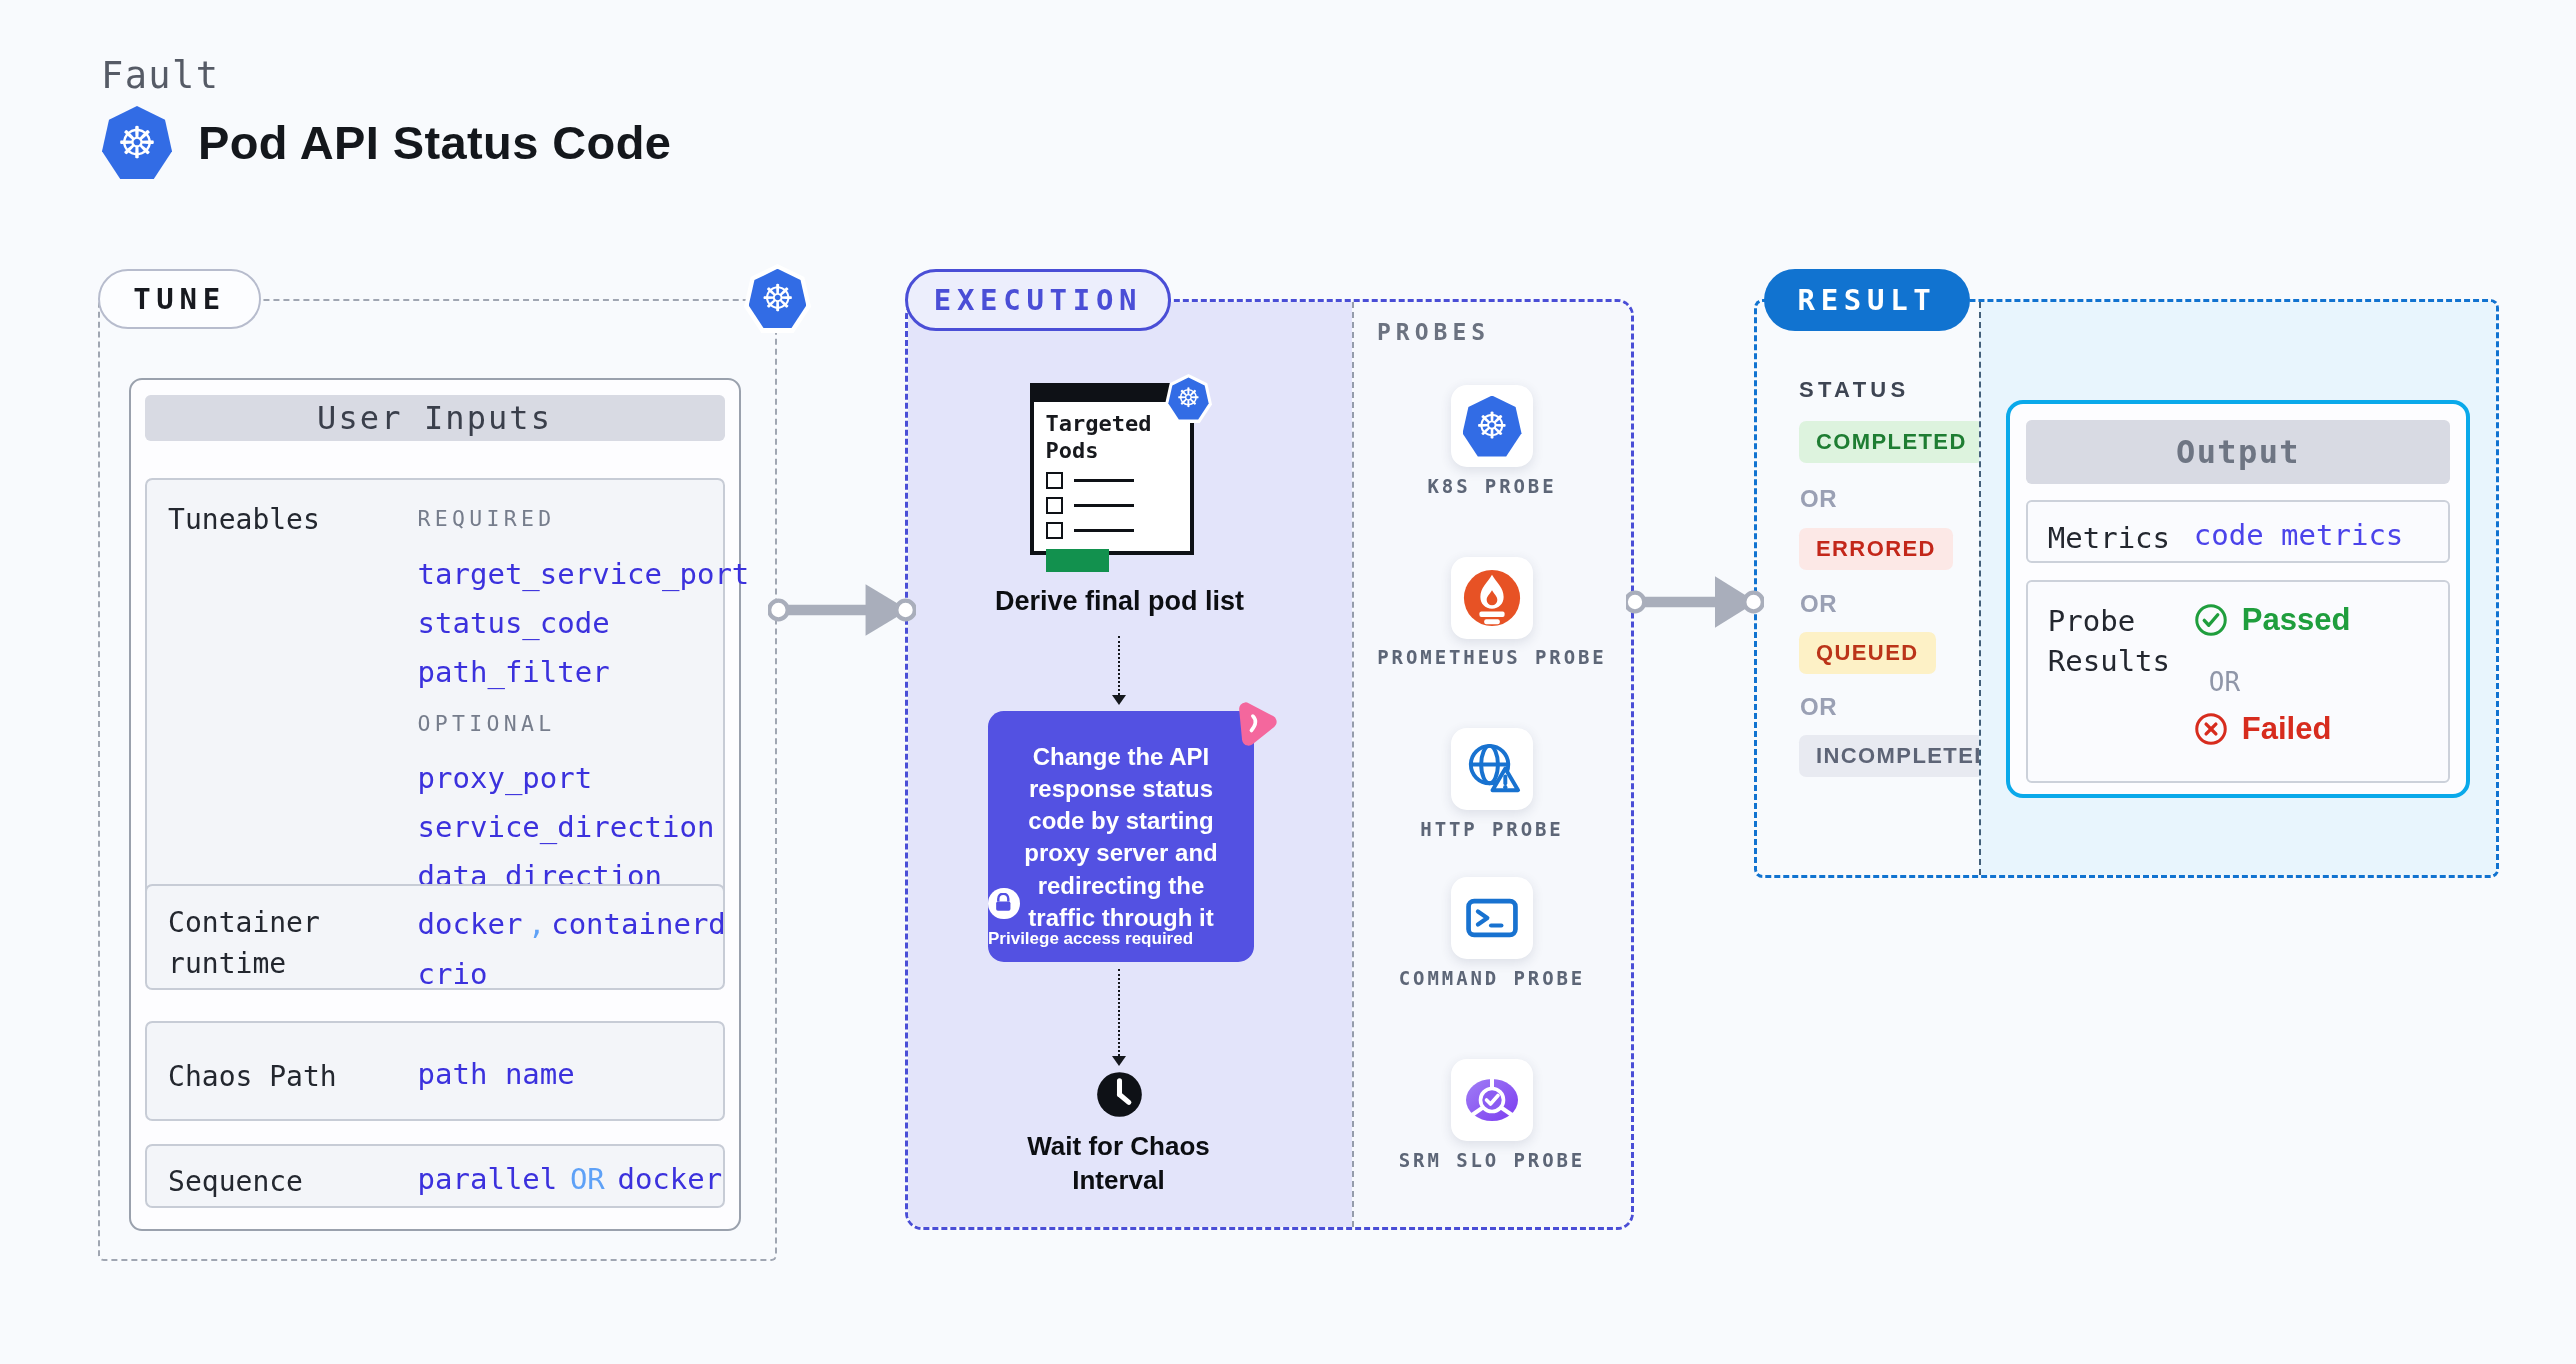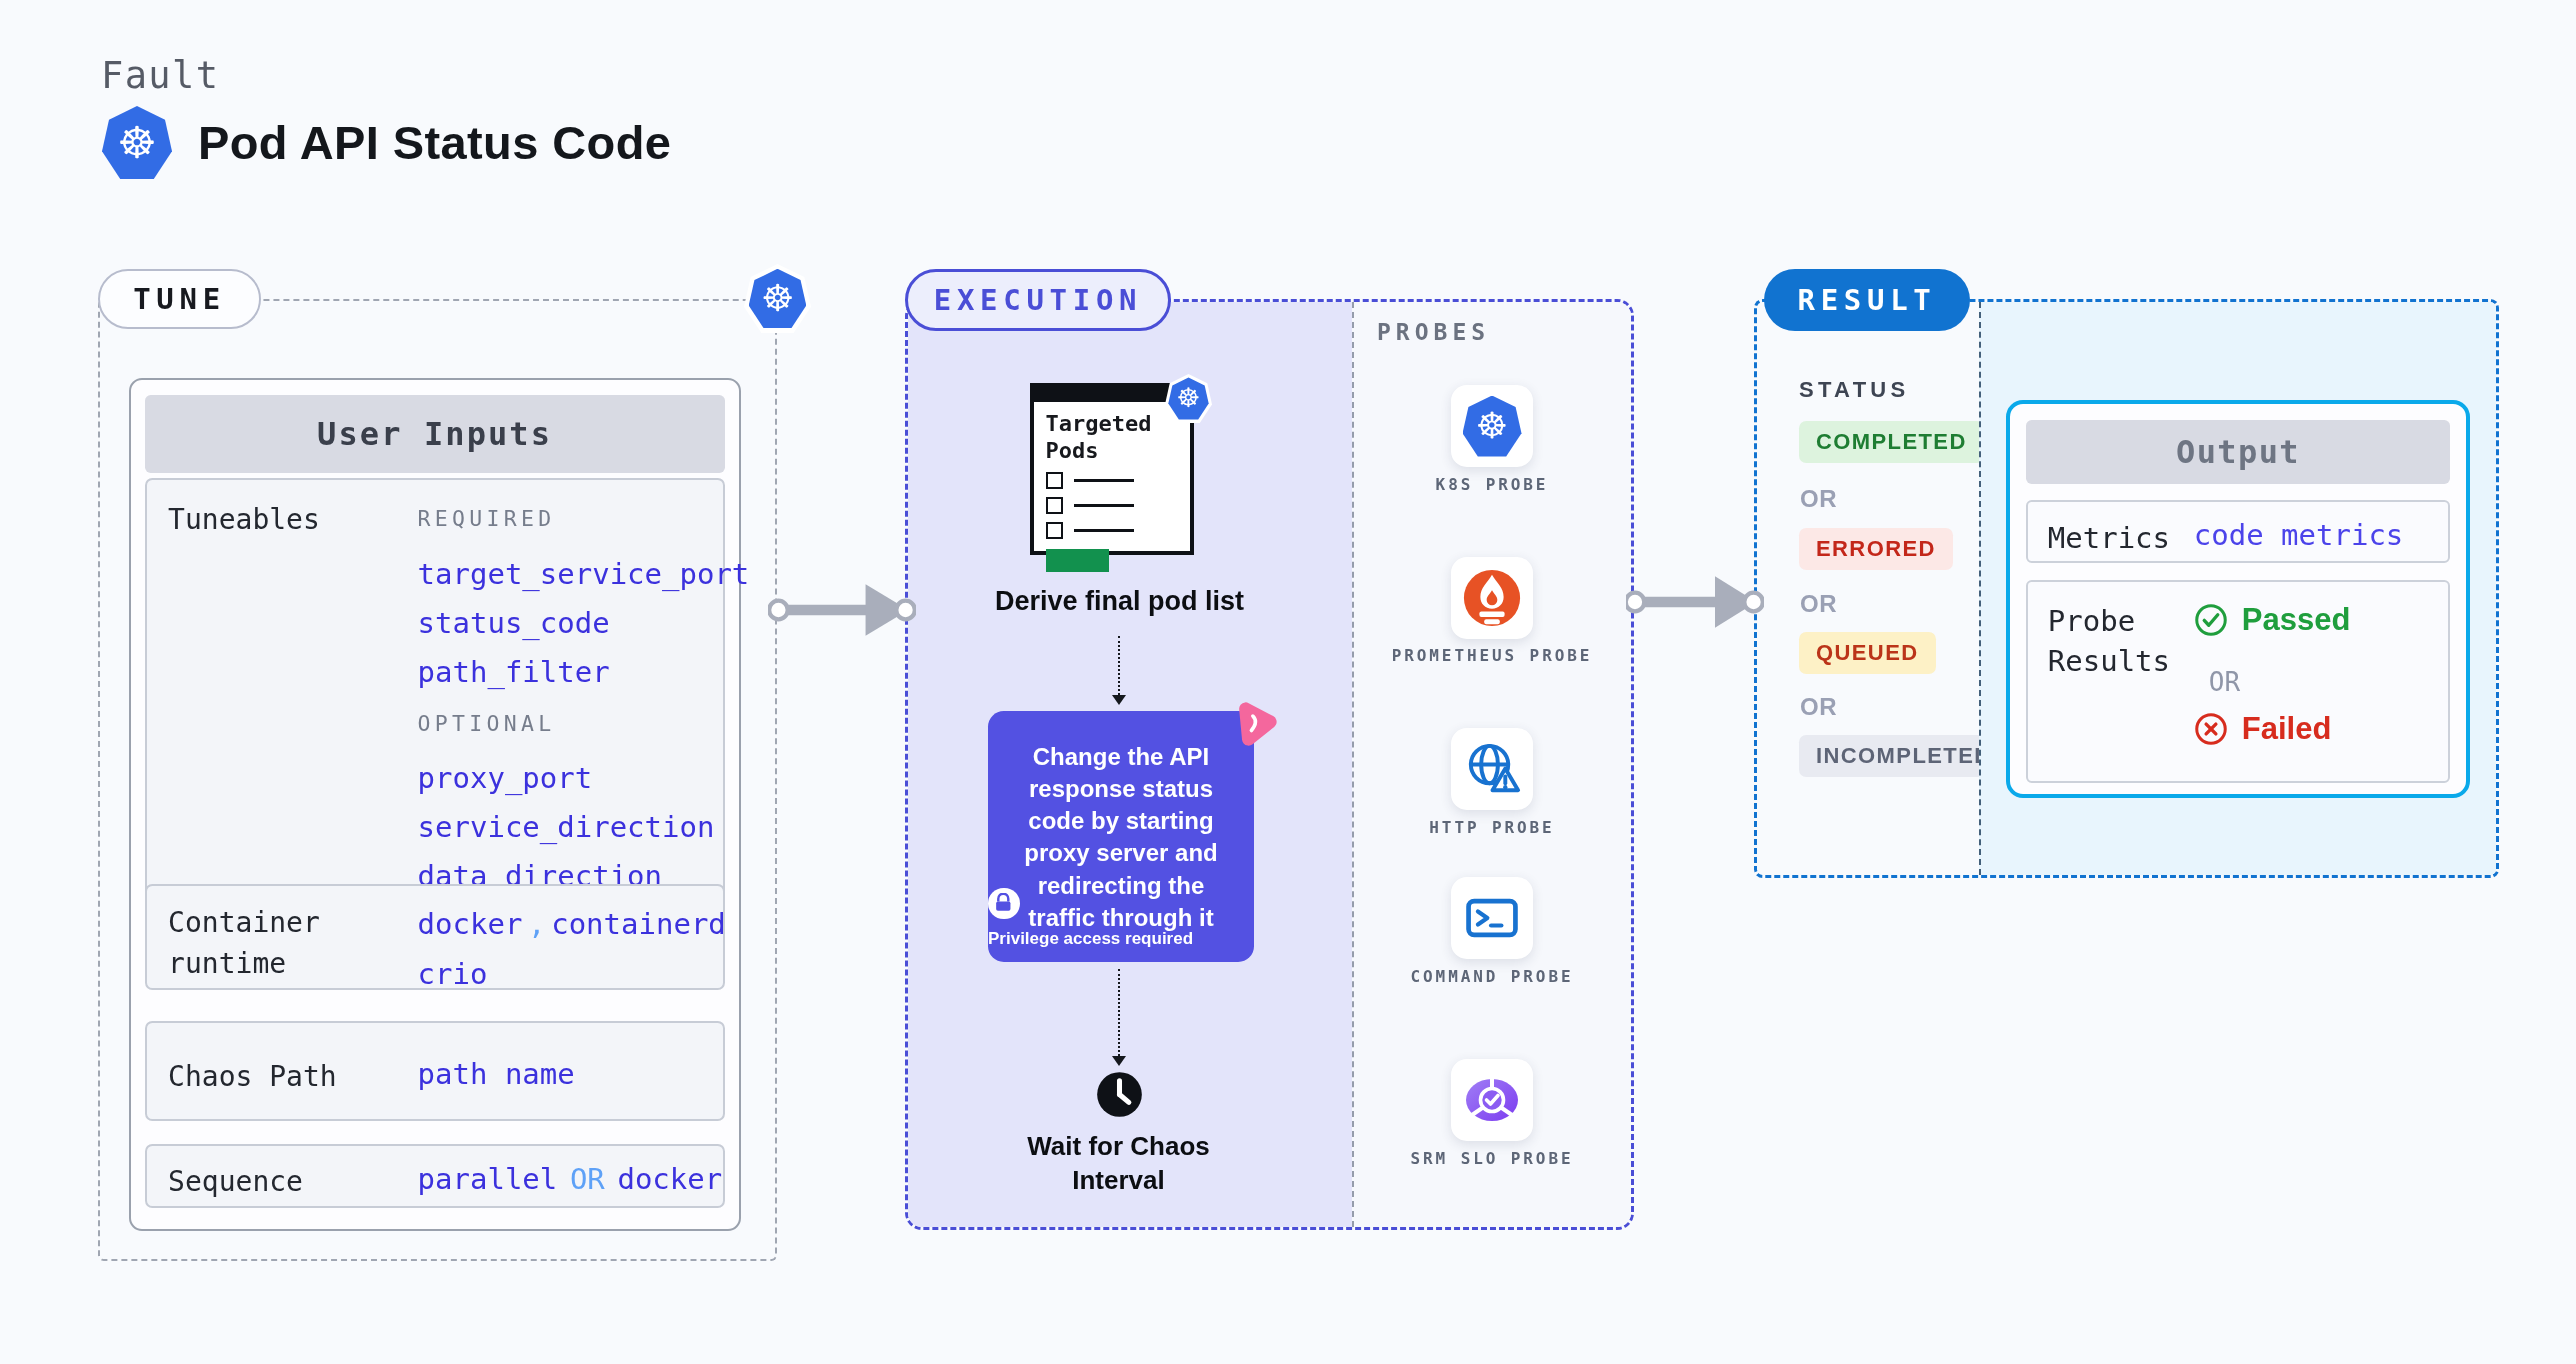--- a/index.html
+++ b/index.html
@@ -28,22 +28,22 @@
   .pill-exec   { left:905px; top:269px; width:266px; height:62px; background:#eceefc; border:3.6px solid #4a4ed6; color:#4a4ed6; }
   .pill-result { left:1764px; top:269px; width:206px; height:62px; background:#1173d0; color:#fff; }
 
   
   .tune-box { position:absolute; left:98px; top:299px; width:679px; height:962px;
               border:2.9px dashed #a0a6b2; border-radius:5.7px; }
   .tune-k8s { position:absolute; left:744px; top:264px; width:67px; height:69px; z-index:5; }
 
   .ui-card { position:absolute; left:129px; top:378px; width:612px; height:853px;
              background:#fdfdff; border:2.9px solid #9aa1ad; border-radius:13px; z-index:2; }
-  .ui-header { position:absolute; left:13.6px; top:15px; width:580px; height:78px; background:#d8dae3; border-radius:5.7px;
-               display:flex; align-items:center; justify-content:center; font-size:32px; font-weight:700;
+  .ui-header { position:absolute; left:13.6px; top:15px; width:580px; height:46px; background:#d8dae3; border-radius:5.7px;
+               display:flex; align-items:center; justify-content:center; font-size:32px; font-weight:400;
                color:#3a3f4b; letter-spacing:2.1px; }
   .ui-row { position:absolute; left:13.6px; width:580px; background:#f3f5f9; border:2.1px solid #c7ccd6; border-radius:7.2px; }
   .row-tuneables { top:98px; height:485px; }
   .row-runtime   { top:504px; height:106px; }
   .row-socket    { top:641px; height:100px; }
   .row-sequence  { top:764px; height:64px; }
   .row-label { position:absolute; left:21.5px; font-size:28px; color:#23272f; line-height:1.45; width:229px; }
   .row-value { position:absolute; left:271px; }
   .kicker { font-size:21.5px; color:#767d8c; letter-spacing:4.3px; }
   .param { display:block; color:#3b31dd; font-size:29px; line-height:49px; text-decoration:none; }
@@ -90,21 +90,21 @@
 
   .clock-icon { position:absolute; left:1095px; top:1070px; width:49px; height:49px; z-index:2; }
   .wait-label { position:absolute; left:1011px; top:1130px; width:215px; text-align:center;
                 font-family:"Liberation Sans", sans-serif; font-weight:bold; font-size:26px; line-height:1.3; color:#0c0e12; }
 
   .probes-header { position:absolute; left:1377px; top:319px; font-size:23px; font-weight:600;
                    color:#6b7280; letter-spacing:5px; z-index:2; }
   .probe-card { position:absolute; left:1451px; width:82px; height:82px; background:#fff; border-radius:15.8px;
                 box-shadow:0 3.6px 11.5px rgba(40,50,80,.12); display:flex; align-items:center; justify-content:center; z-index:2; }
   .probe-label { position:absolute; left:1363px; width:258px; text-align:center; font-weight:600;
-                 font-size:16px; line-height:1.35; color:#5d6677; letter-spacing:2.9px; z-index:2; }
+                 font-size:19px; line-height:1.35; color:#5d6677; letter-spacing:2.9px; z-index:2; }
   .pc-1 { top:385px; }  .pl-1 { top:474px; }
   .pc-2 { top:557px; }  .pl-2 { top:645px; }
   .pc-3 { top:728px; } .pl-3 { top:817px; }
   .pc-4 { top:877px; } .pl-4 { top:966px; }
   .pc-5 { top:1059px; } .pl-5 { top:1148px; }
 
   
   .result-box { position:absolute; left:1754px; top:299px; width:745px; height:579px;
                 border:3.6px dashed #1173d0; border-radius:8.6px; overflow:hidden; }
   .status-col { position:absolute; left:0; top:0; bottom:0; width:222px; }

